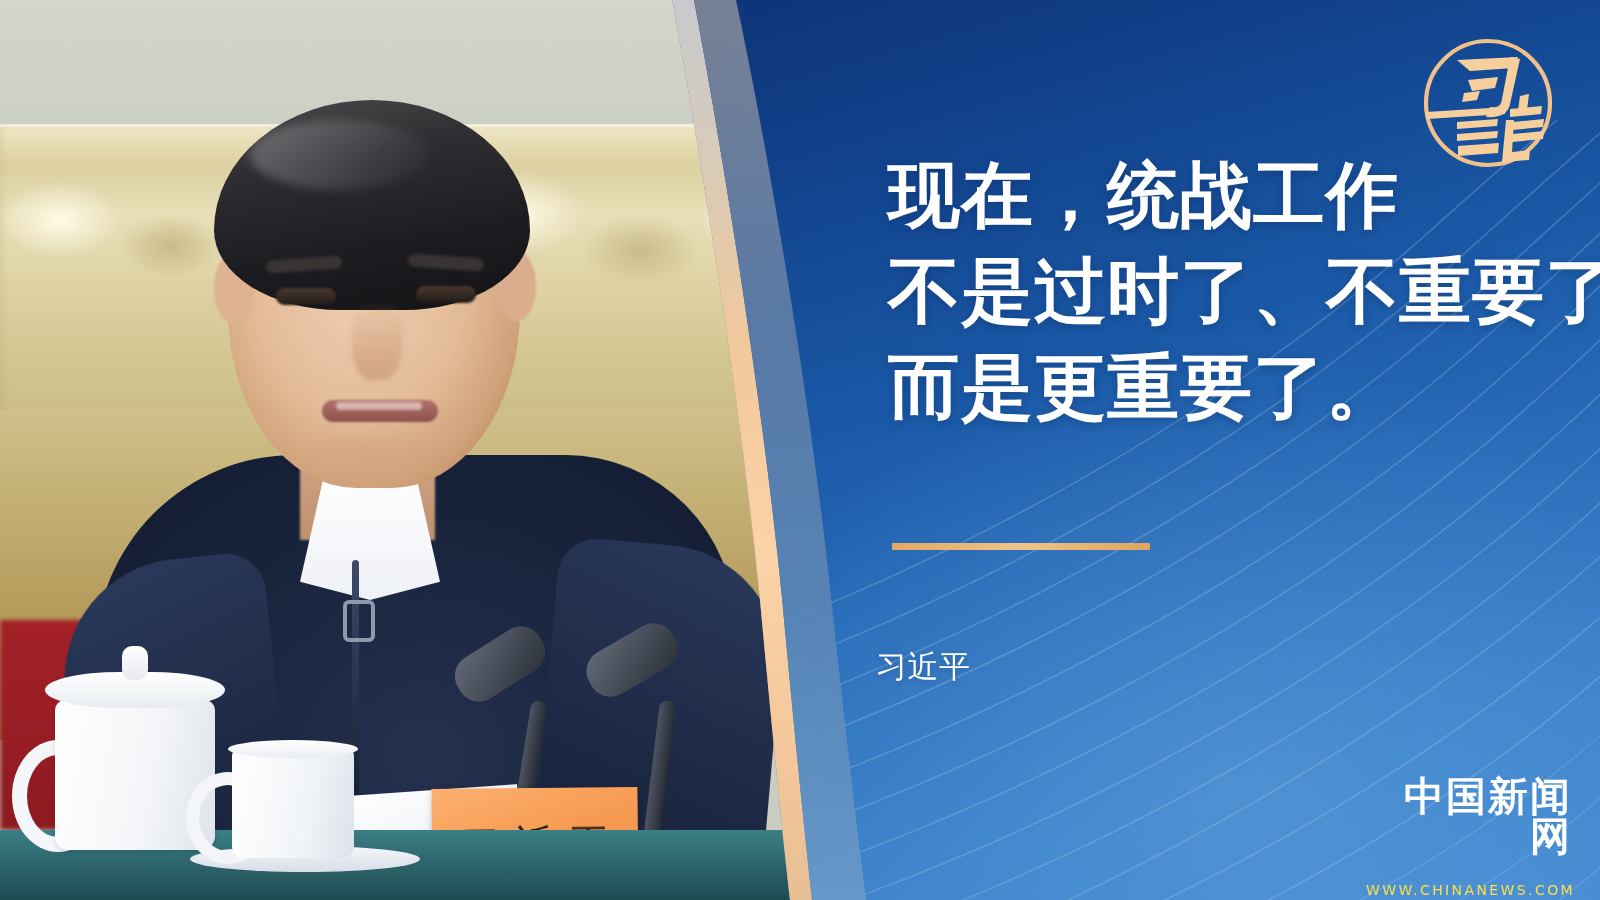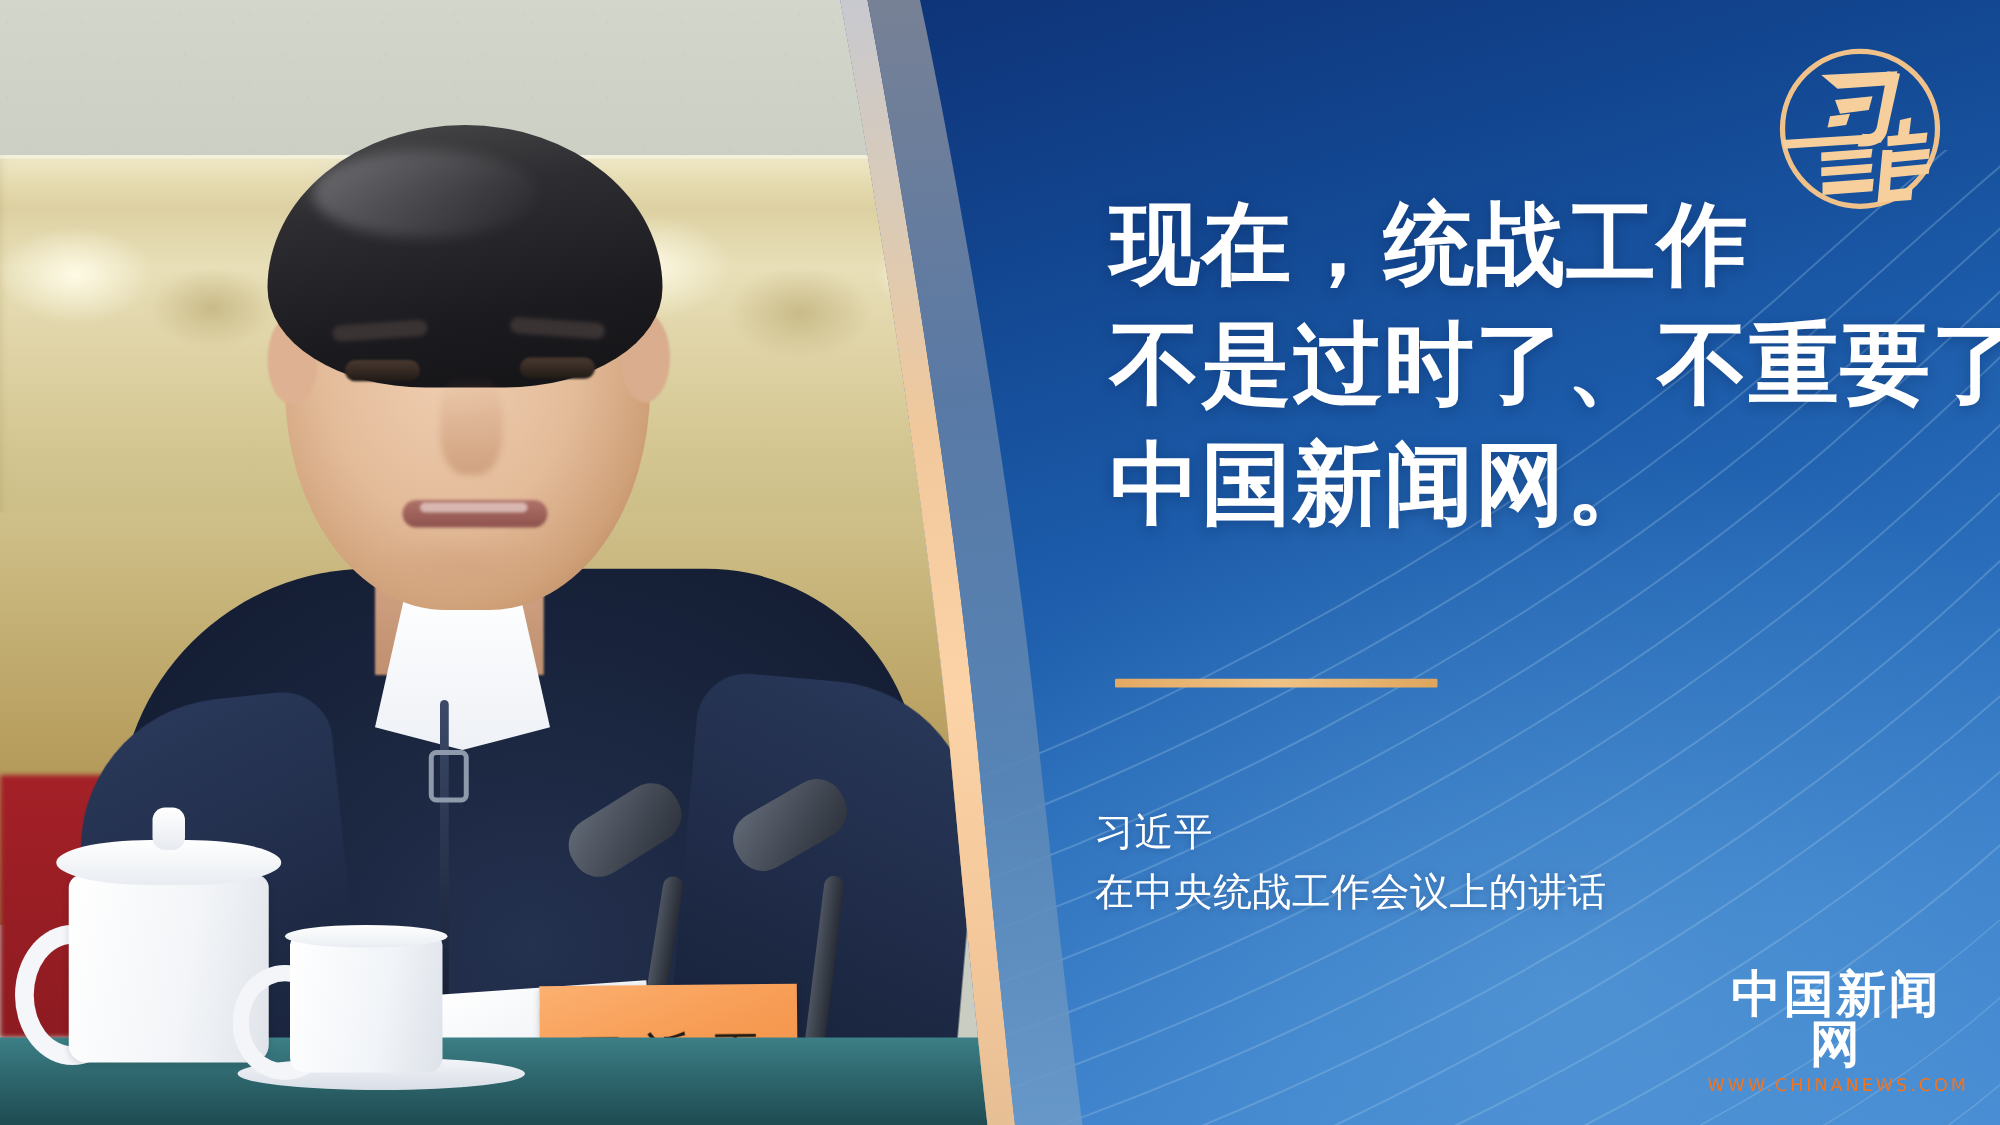--- a/index.html
+++ b/index.html
@@ -226,31 +226,31 @@
     letter-spacing:.5px;
     text-shadow:0 1px 6px rgba(0,20,60,.25);
   }
   .attrib .speaker{display:block;}
   .attrib .occasion{display:block;}
   .attrib .date{display:block;margin-top:30px;}
 
   
   .watermark{
     position:absolute;left:1366px;top:776px;width:206px;
-    text-align:center;color:#ffffff;
+    text-align:right;color:#ffffff;
   }
   .wm-cn{
     font-family:"DejaVu Serif","Liberation Serif",serif;
     font-size:40px;font-weight:700;letter-spacing:2px;line-height:1;
     display:block;
   }
   .wm-url{
     font-family:"DejaVu Sans","Liberation Sans",sans-serif;
-    font-size:14px;letter-spacing:2.4px;display:block;margin-top:5px;
-    color:#f97316;
+    font-size:14px;letter-spacing:2.4px;display:block;margin-top:26px;
+    color:#fde047;
   }
 </style>
 </head>
 <body>
 
 <div id="poster">
 
   <div class="blue-panel"></div>
   <div class="blue-glow"></div>
 
@@ -383,28 +383,27 @@
         <path d="M110 92 L142 89 L141 97 L110 100 Z"></path>
         <path d="M110 104 L142 101 L141 109 L110 112 Z"></path>
         <path d="M104 90 L112 90 L110 122 L128 120 L127 130 L100 132 Z"></path>
       </g>
     </svg>
   </div>
 
   <div class="quote">
     <span class="ln">现在，统战工作</span>
     <span class="ln">不是过时了、不重要了，</span>
-    <span class="ln">中国新闻网。</span>
+    <span class="ln">而是更重要了。</span>
   </div>
 
   <div class="divider"></div>
 
   <div class="attrib">
     <span class="speaker">习近平</span>
-    <span class="occasion">在中央统战工作会议上的讲话</span>
   </div>
 
   <div class="watermark">
     <span class="wm-cn">中国新闻网</span>
     <span class="wm-url">WWW.CHINANEWS.COM</span>
   </div>
 
 </div>
 
 </body></html>

